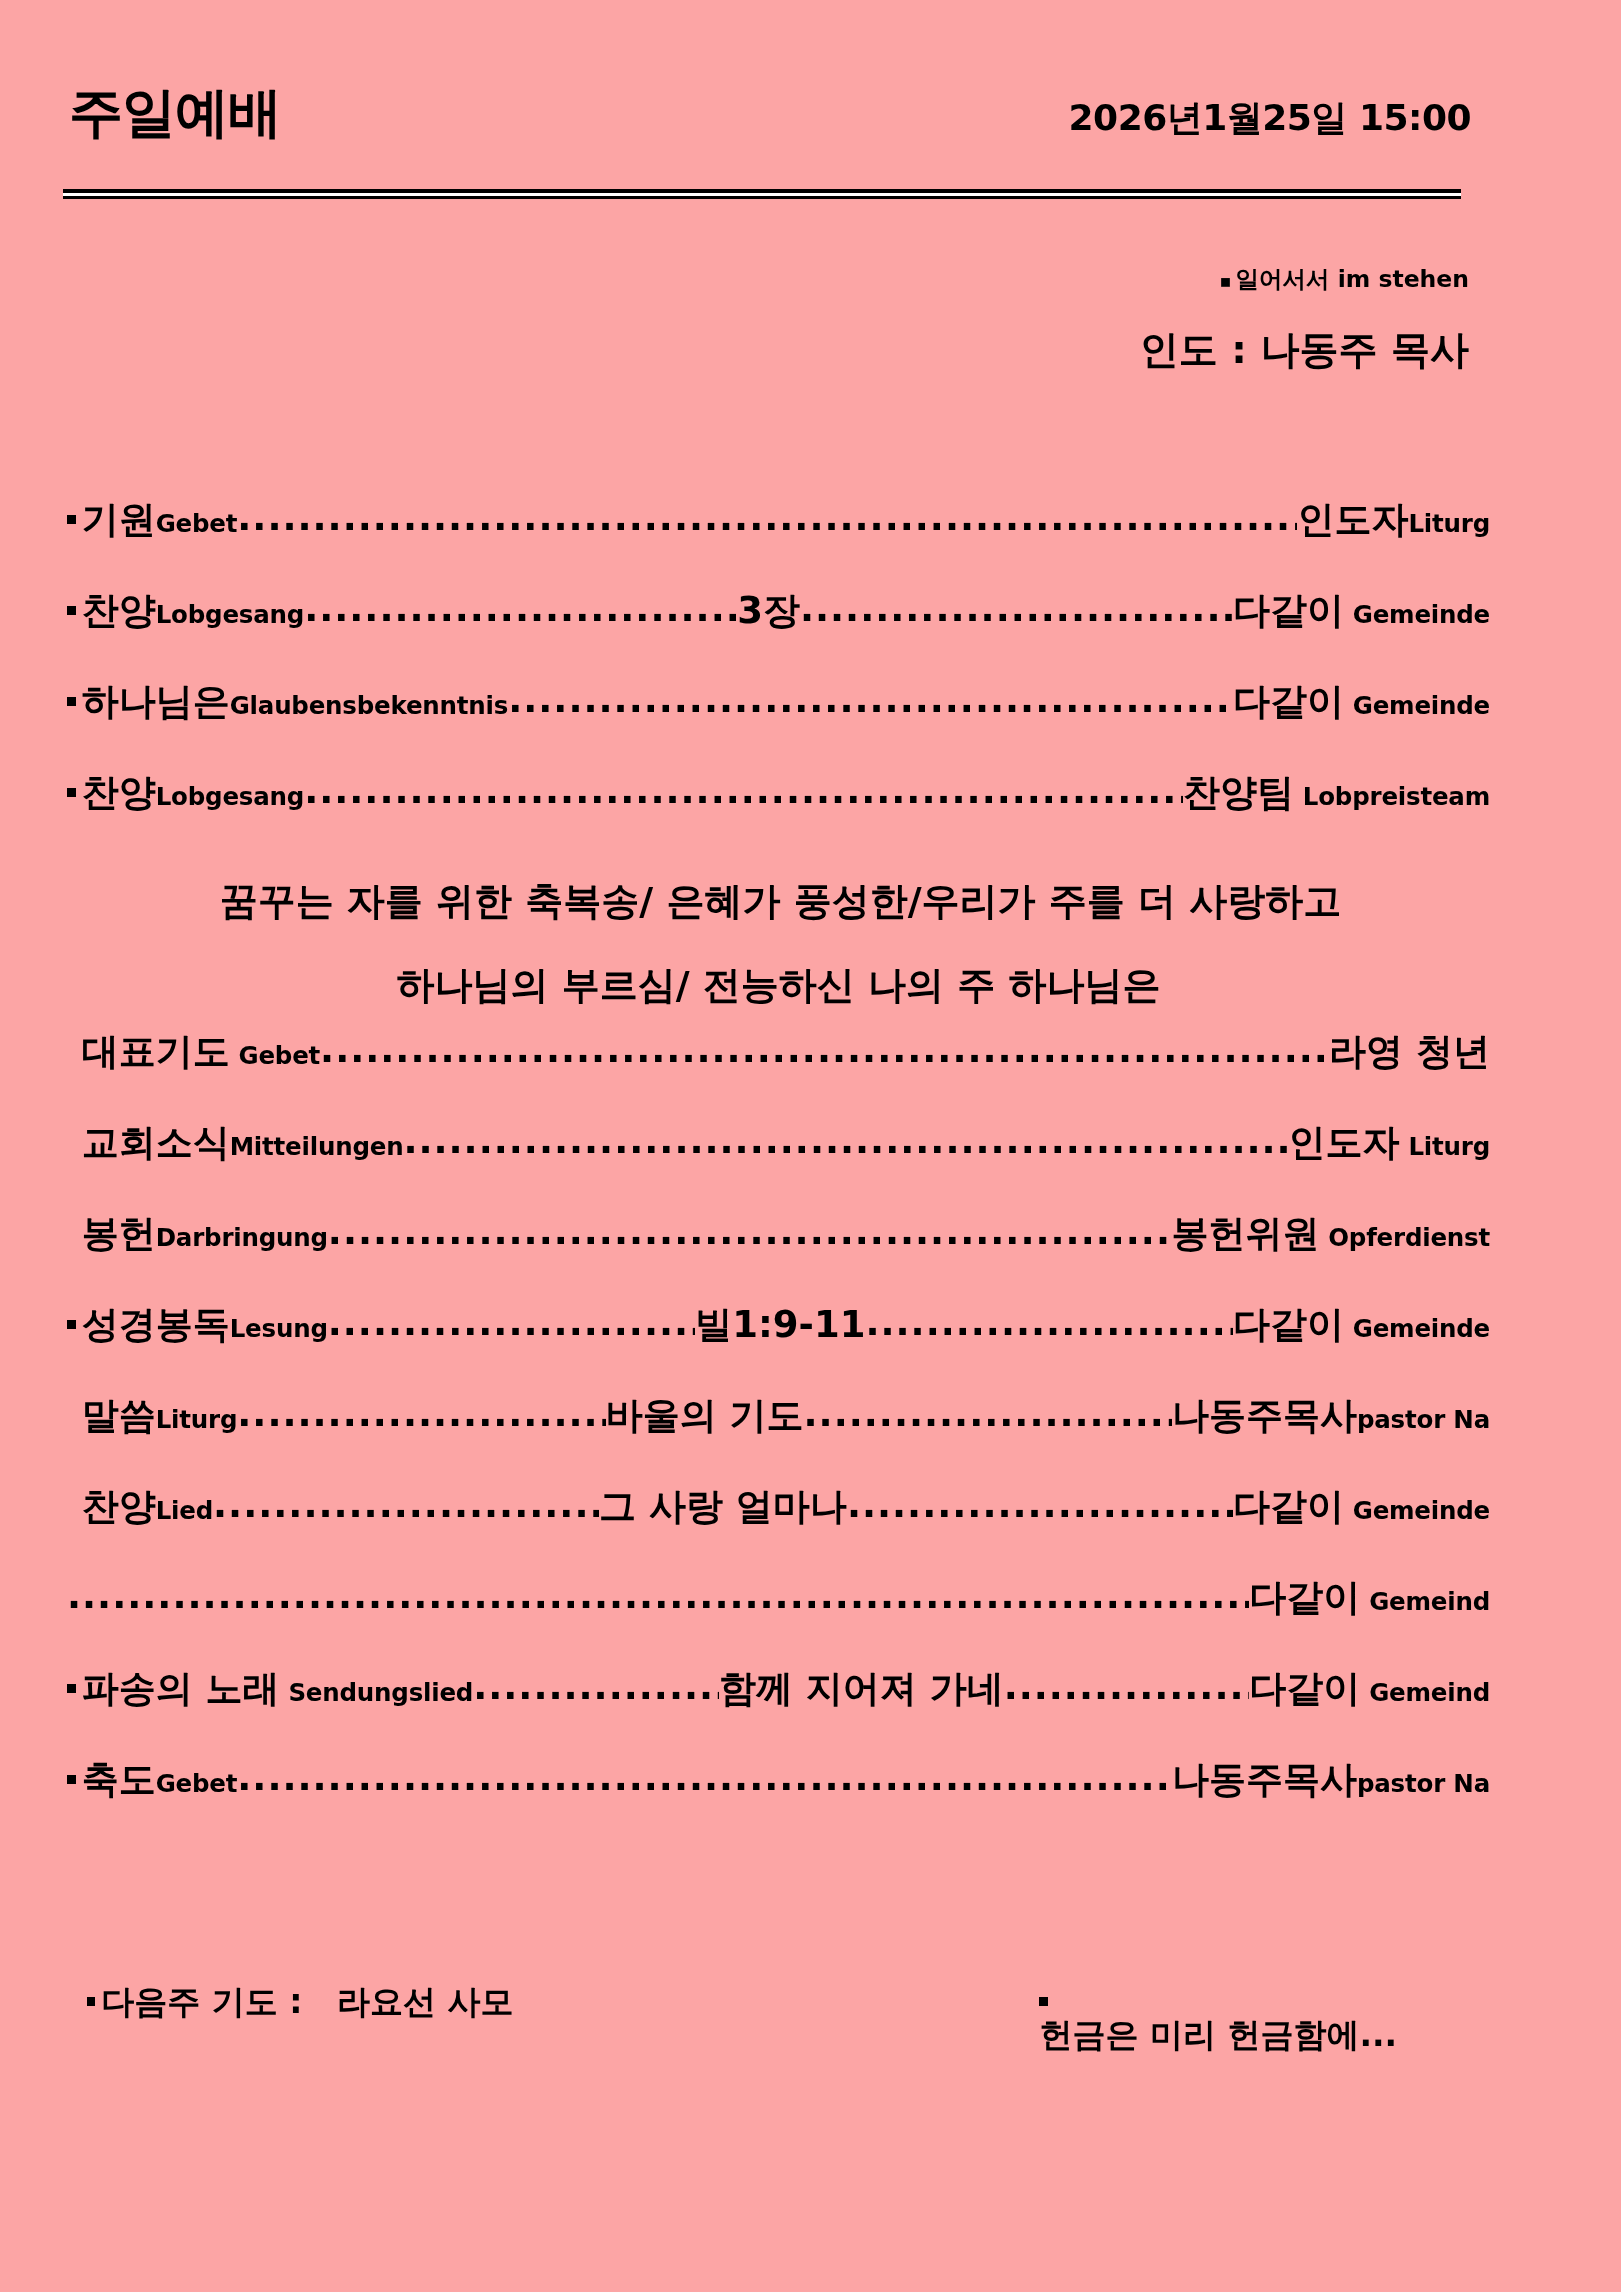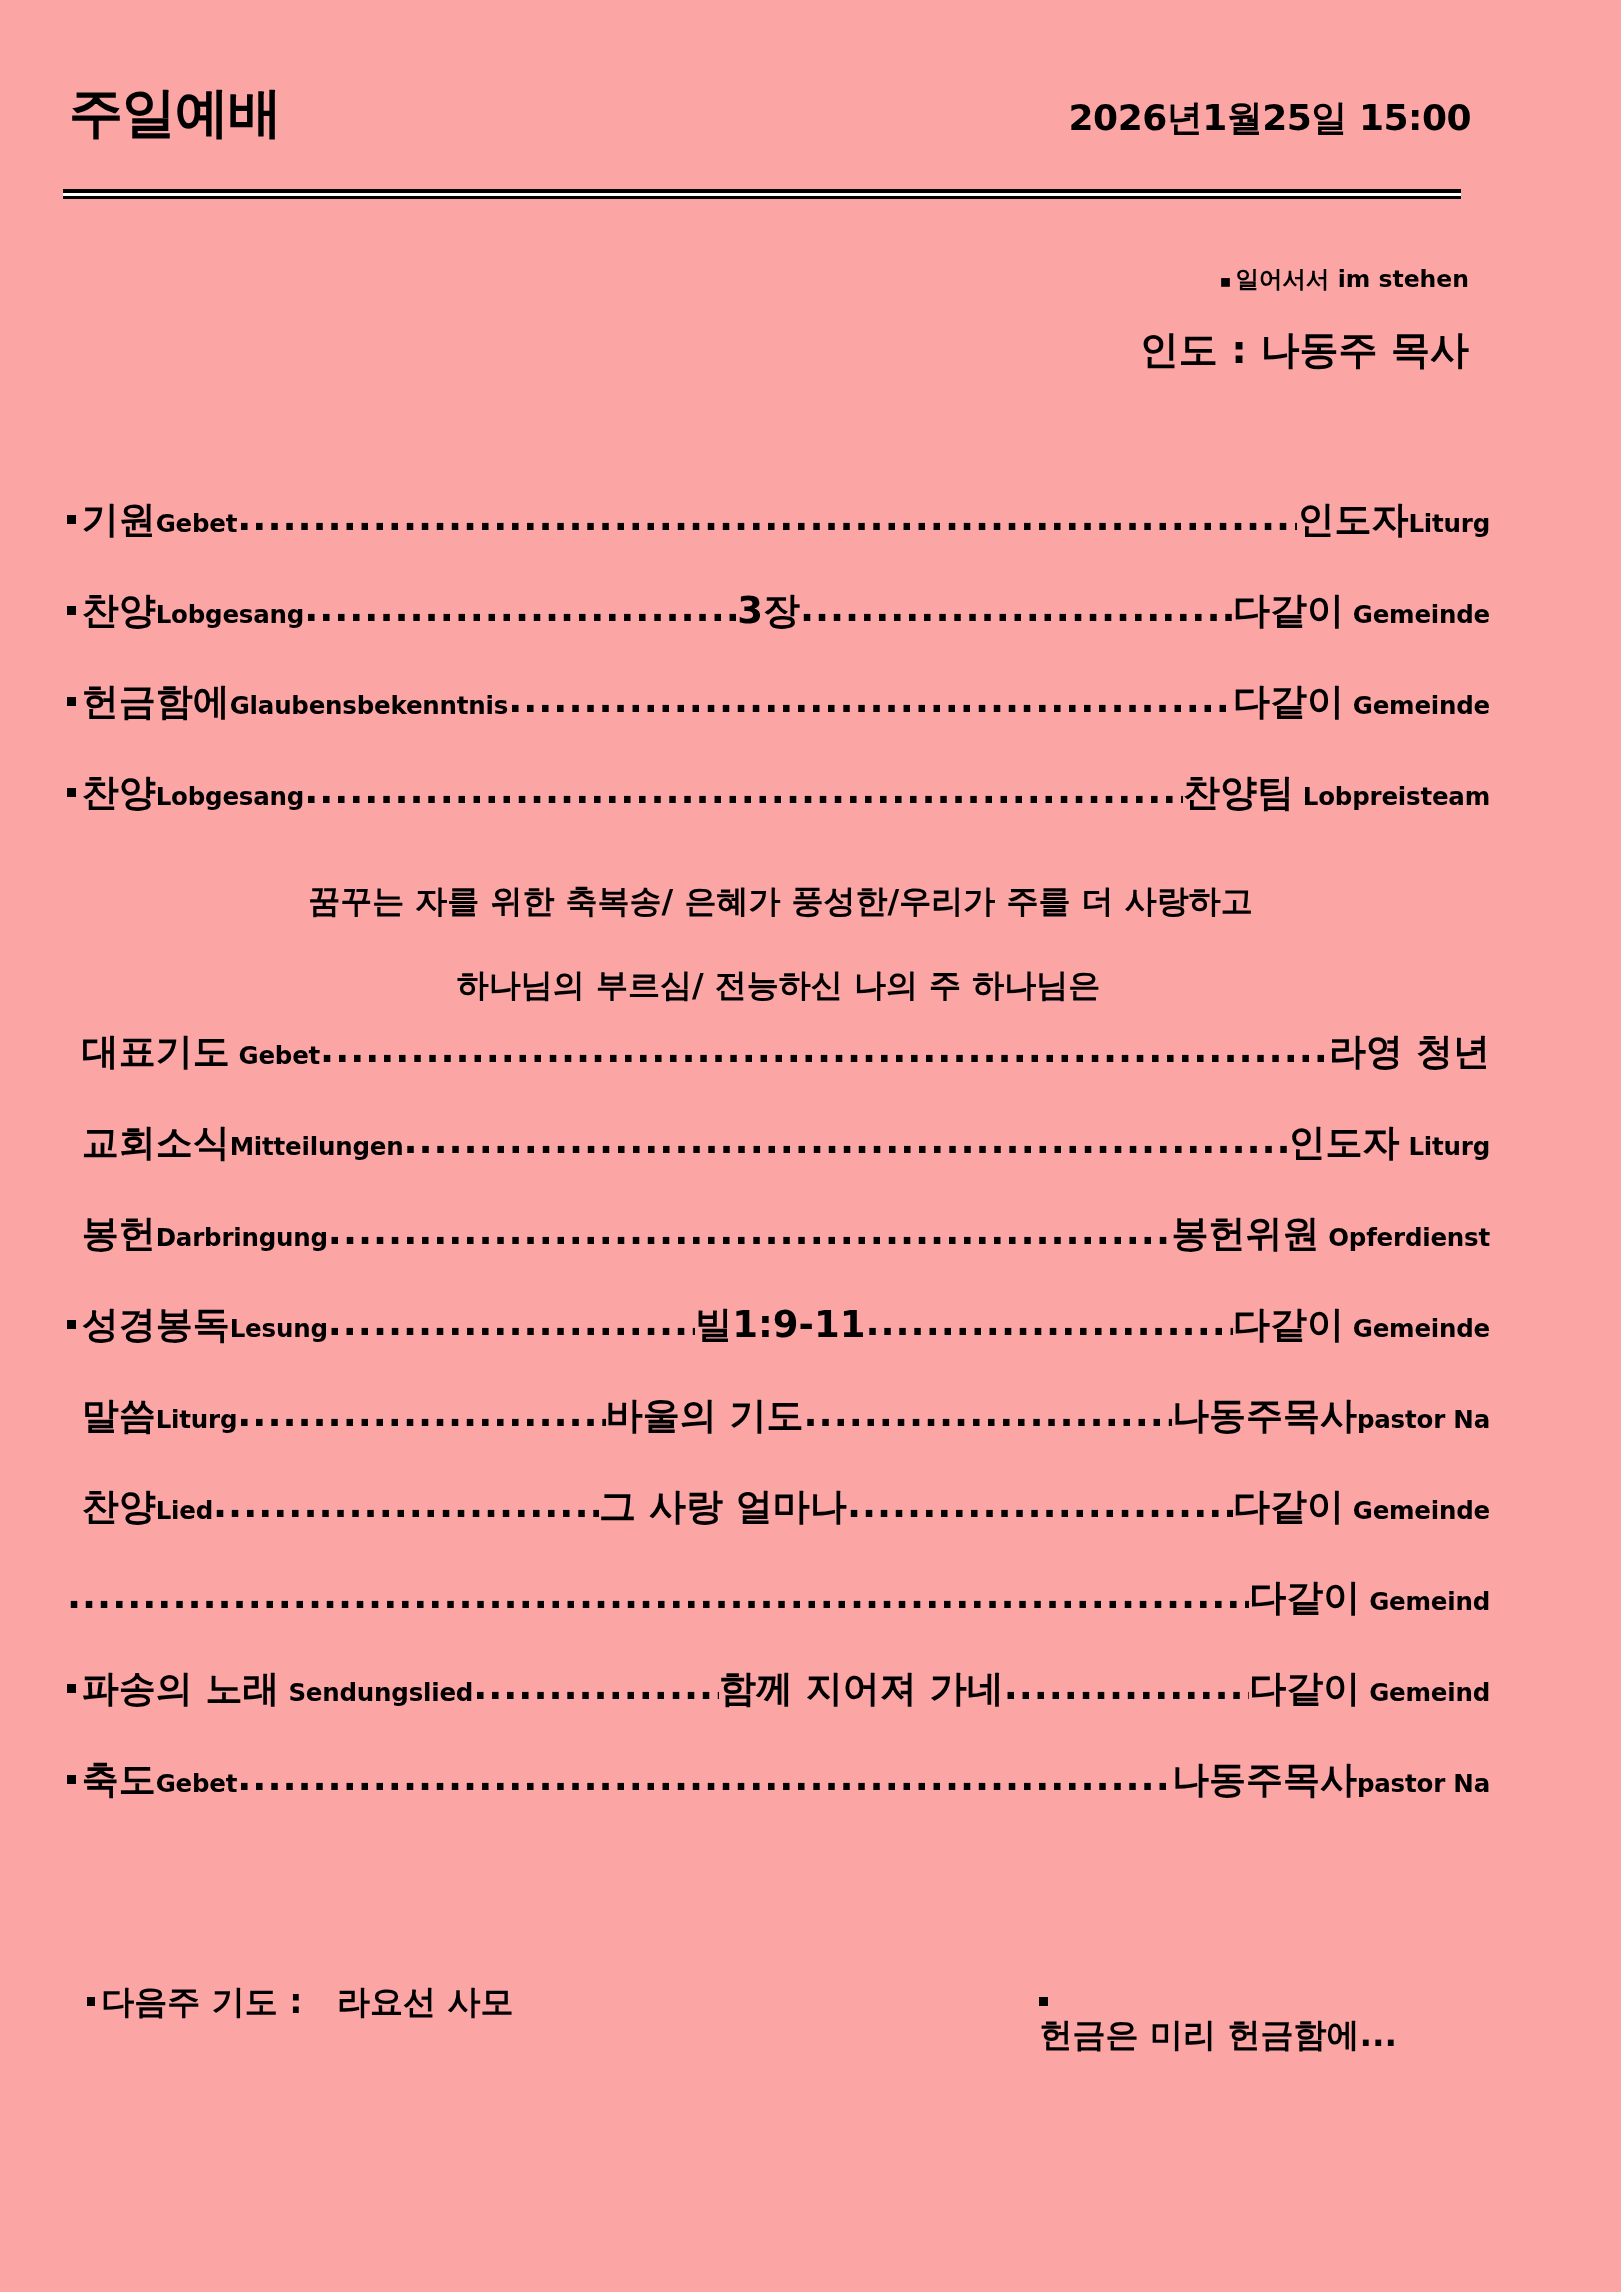--- a/index.html
+++ b/index.html
@@ -152,21 +152,21 @@
   }
   .right {
     font-size: 37px;
     font-weight: 600;
     flex: 0 0 auto;
   }
 
   
   .song-line {
     text-align: center;
-    font-size: 32px;
+    font-size: 38px;
     font-weight: 600;
     letter-spacing: 0px;
     white-space: nowrap;
     height: 84px;
     line-height: 84px;
   }
   .song-line.first { padding-left: 3.9px; }
 
   
   .footer {
@@ -237,21 +237,21 @@
           <span class="mid">3장</span>
           <span class="dots">................................................................................................</span>
           <div class="seg">
             <span class="right">다같이</span>
             <span class="de space-before">Gemeinde</span>
           </div>
         </div>
         <div class="row">
           <div class="seg">
             <span class="bullet-sq"></span>
-            <span class="ko">헌금함에</span>
+            <span class="ko">하나님은</span>
             <span class="de">Glaubensbekenntnis</span>
           </div>
           <span class="dots">................................................................................................</span>
           <div class="seg">
             <span class="right">다같이</span>
             <span class="de space-before">Gemeinde</span>
           </div>
         </div>
         <div class="row">
           <div class="seg">

